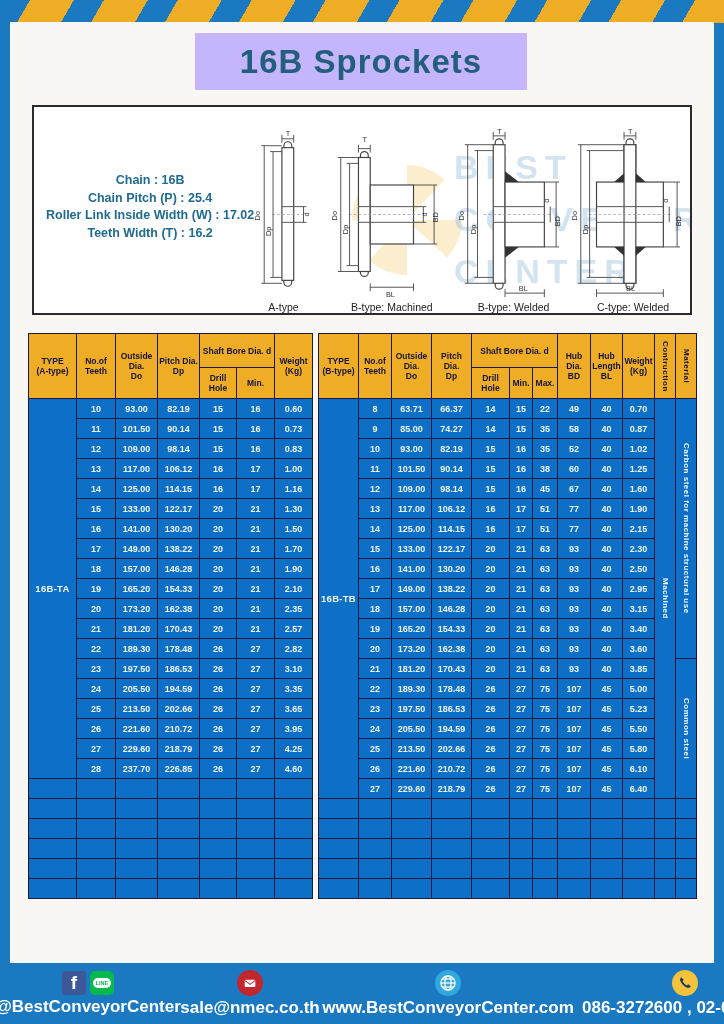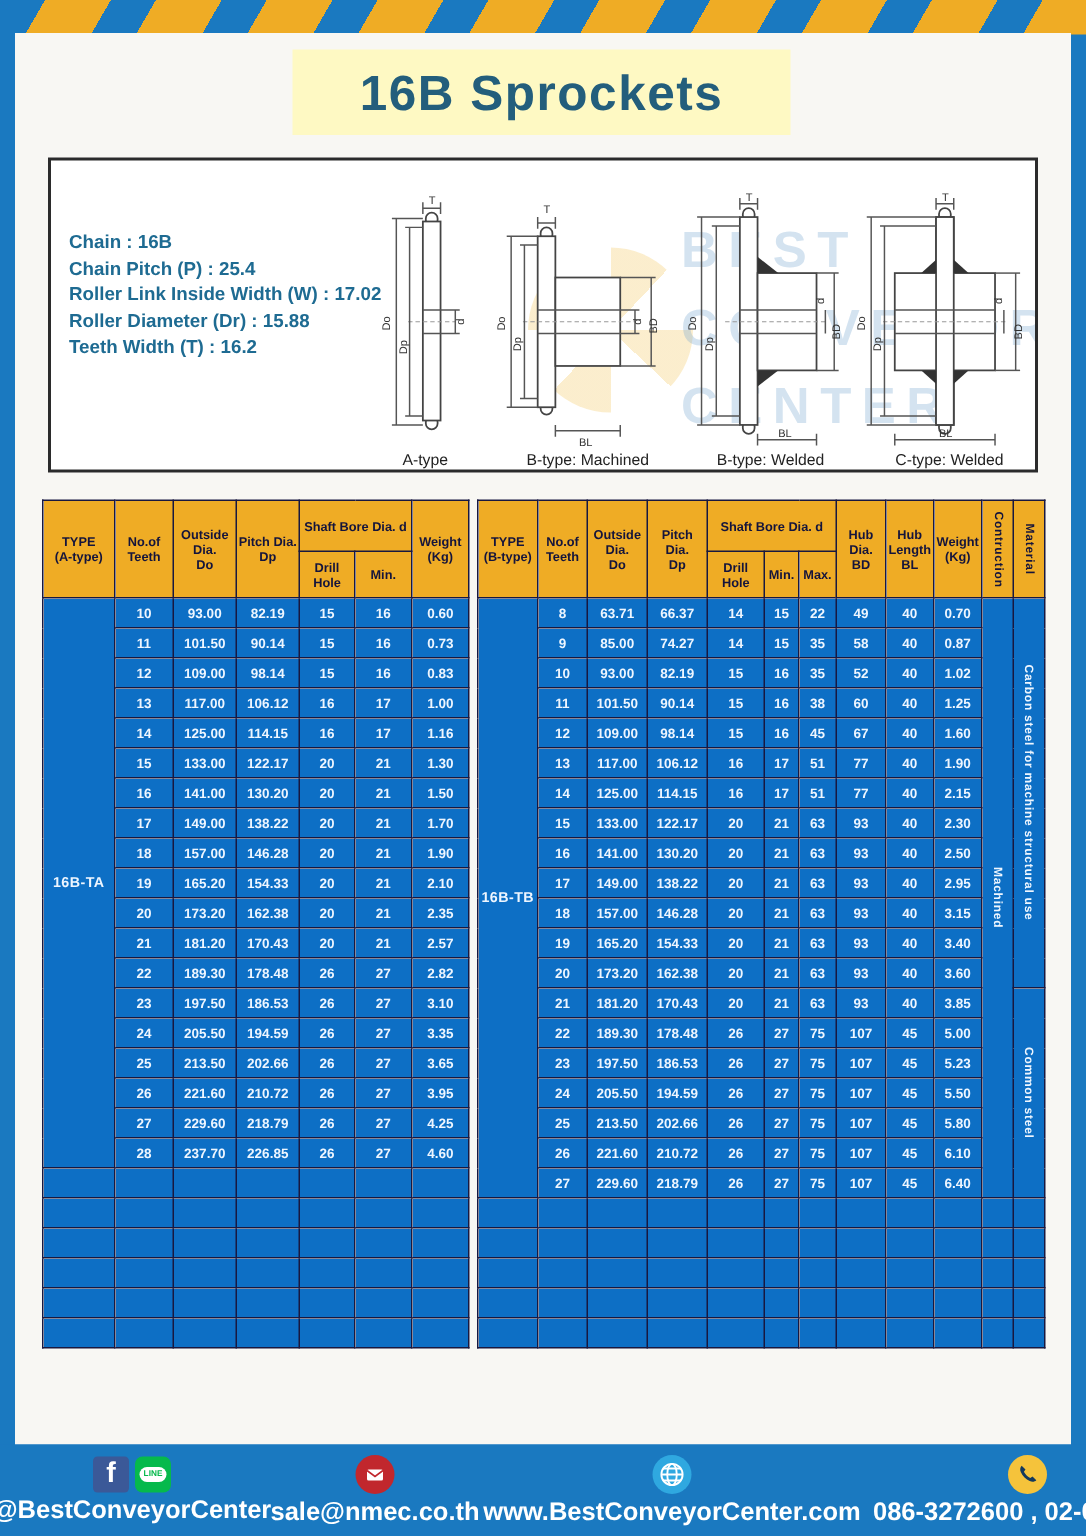--- a/index.html
+++ b/index.html
@@ -7,35 +7,35 @@
   .page { position:relative; width:724px; height:1024px; background:#1a79c0; overflow:hidden; }
 
   
   .hazard { position:absolute; left:0; top:0; width:724px; height:23px;
     background:repeating-linear-gradient(120deg,#1a79c0 0 26px,#efac25 26px 64px); }
 
   
   .content { position:absolute; left:10px; top:22px; right:10px; bottom:61px; background:#f8f7f3; }
 
   .title-banner { position:absolute; left:185px; top:11px; width:332px; height:57px;
-    background:#fef9c3; display:flex; align-items:center; justify-content:center;text-align:center; }
+    background:#c4b5fd; display:flex; align-items:center; justify-content:center;text-align:center; }
   .title-banner h1 { font-size:33px; font-weight:bold; color:#235e7c; letter-spacing:1px; }
 
   .info-box { position:absolute; left:22px; top:83px; width:660px; height:210px;
     background:#ffffff; border:2px solid #2b2b2b; overflow:hidden; }
 
   .watermark { position:absolute; left:300px; top:28px; width:360px; height:170px; pointer-events:none; }
   .wm-star { position:absolute; left:18px; top:30px; width:110px; height:110px; opacity:.28;
     background:conic-gradient(#f2c14e 0 12%, transparent 12% 25%, #f2c14e 25% 37%, transparent 37% 50%, #f2c14e 50% 62%, transparent 62% 75%, #f2c14e 75% 87%, transparent 87%);
     border-radius:50%; }
   .wm-text { position:absolute; left:120px; top:6px; font-size:34px; font-weight:bold;
     color:rgba(125,170,210,.33); letter-spacing:7px; line-height:52px; white-space:nowrap; }
 
-  .specs { position:absolute; left:12px; top:46px; font-size:12.5px; font-weight:bold;
-    color:#1e6b92; line-height:17.5px; }
+  .specs { position:absolute; left:12px; top:65px; font-size:12.5px; font-weight:bold;
+    color:#1e6b92; line-height:17.5px;text-align:center; }
 
   .diagrams { position:absolute; right:4px; top:10px; width:452px; height:196px;
     display:flex; align-items:flex-end; justify-content:space-between; }
   .fig { display:flex; flex-direction:column; align-items:center; }
   .fig svg { display:block; }
   .fig-caption { font-size:10.5px; color:#222; margin-top:1px; white-space:nowrap;margin-left:14px; }
   .dline { stroke:#555; stroke-width:1; }
   .oline { stroke:#444; stroke-width:1.2; fill:#fff; }
   .cline { stroke:#999; stroke-width:.7; stroke-dasharray:3 2; }
   .dimtxt { font-size:7.5px; fill:#333; font-family:"Liberation Sans",sans-serif; }
@@ -96,21 +96,20 @@
           <div>BEST</div>
           <div>CONVEYOR</div>
           <div>CENTER</div>
         </div>
       </div>
 
       <div class="specs">
         <div>Chain : 16B</div>
         <div>Chain Pitch (P) : 25.4</div>
         <div>Roller Link Inside Width (W) : 17.02</div>
-        <div>Roller Diameter (Dr) : 15.88</div>
         <div>Teeth Width (T) : 16.2</div>
       </div>
 
       <div class="diagrams">
 
         <div class="fig">
           <svg width="85" height="172" viewBox="0 0 85 175">
             <line class="dline" x1="48" y1="11" x2="60" y2="11"></line>
             <line class="dline" x1="48" y1="7" x2="48" y2="15"></line>
             <line class="dline" x1="60" y1="7" x2="60" y2="15"></line>

